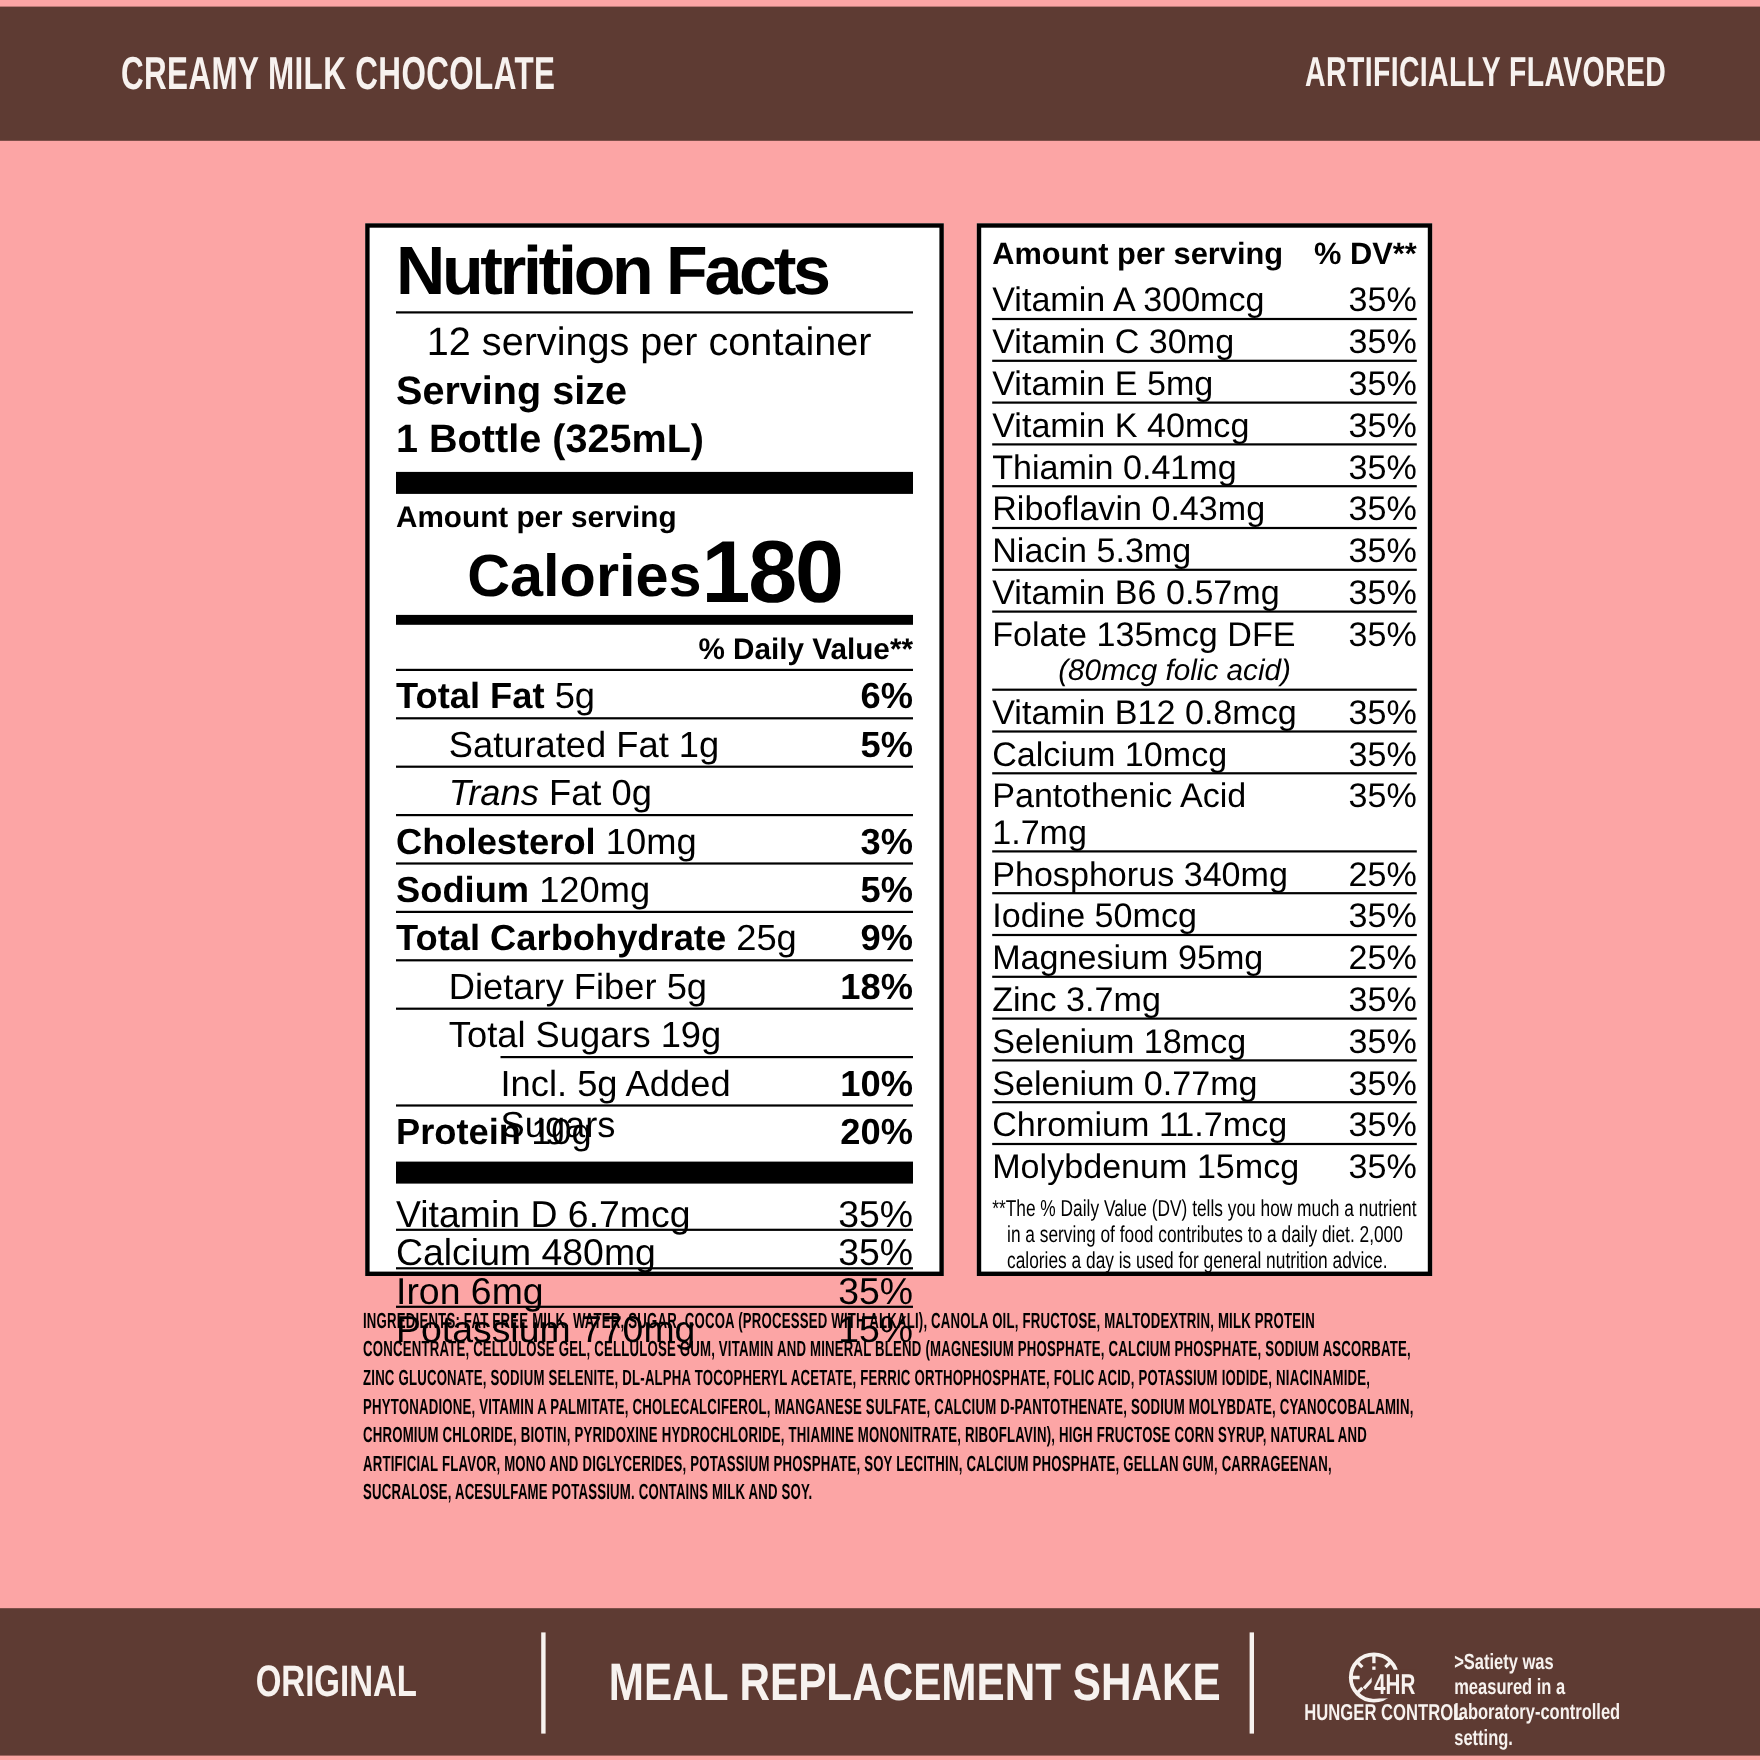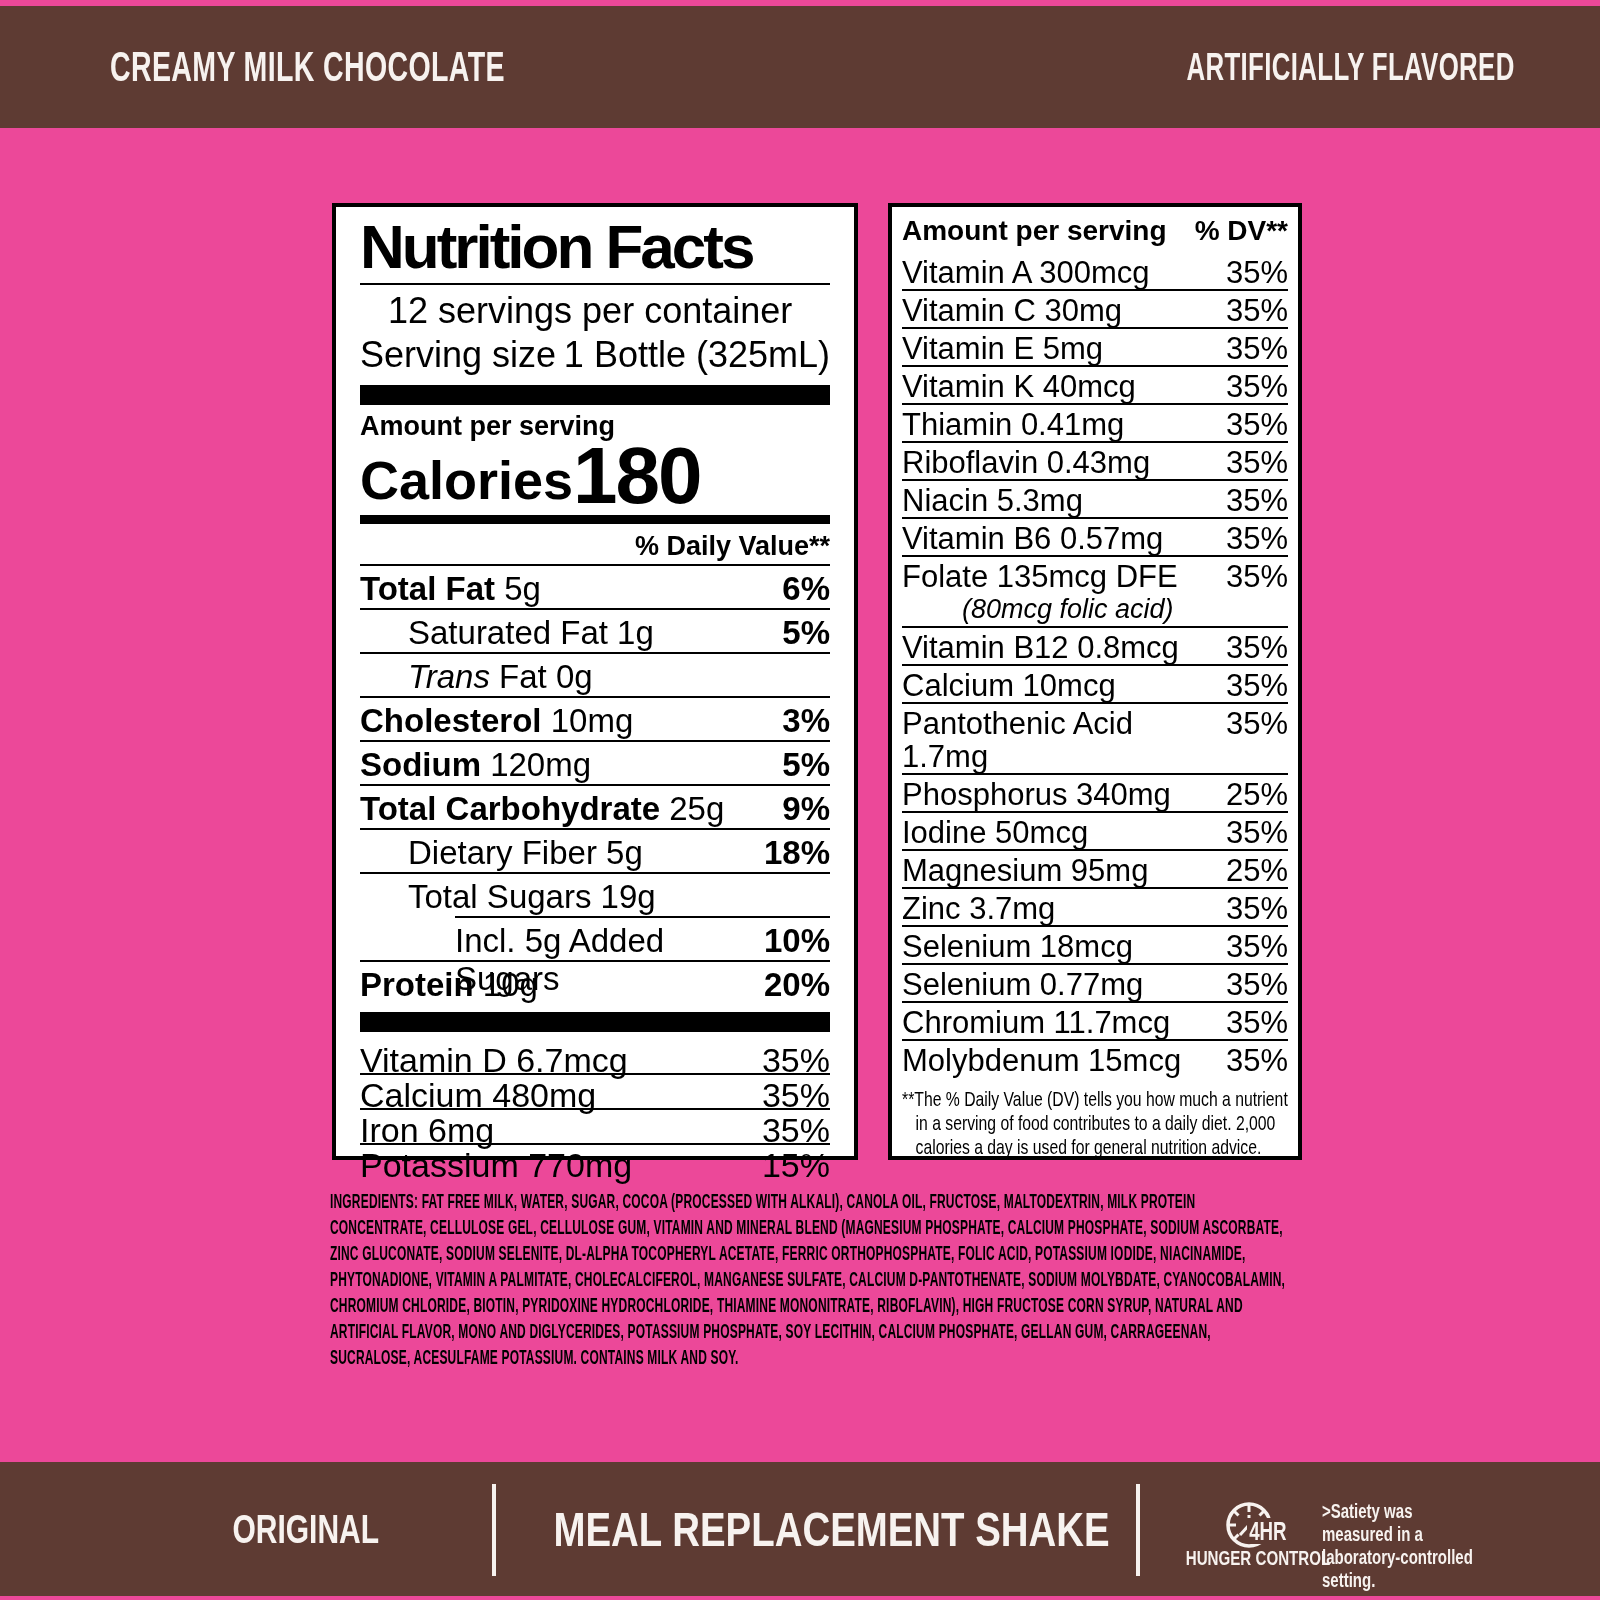--- a/index.html
+++ b/index.html
@@ -1,39 +1,39 @@
 <!DOCTYPE html>
 <html><head>
 <meta charset="utf-8">
 <style>
   html,body{margin:0;padding:0;background:#ffffff;}
-  .page{position:relative;width:1600px;height:1600px;background:#ec4899;overflow:hidden;
+  .page{position:relative;width:1600px;height:1600px;background:#fca5a5;overflow:hidden;
         font-family:"Liberation Sans", sans-serif;color:#000;}
 
   
   .bar{position:absolute;left:0;right:0;background:#5e3b33;}
   .top-bar{top:6px;height:122px;}
   .bottom-bar{top:1462px;height:134px;}
   .bar .cond-txt{color:#f7f2ef;font-weight:700;white-space:nowrap;}
   .flavor-name{position:absolute;left:110px;top:50%;transform:translateY(-50%) scaleX(0.68);
                transform-origin:0 50%;font-size:42px;letter-spacing:0.5px;}
   .flavor-note{position:absolute;right:85px;top:50%;transform:translateY(-50%) scaleX(0.68);
                transform-origin:100% 50%;font-size:38px;letter-spacing:0.5px;}
 
   
   .nf-panel{position:absolute;left:332px;top:203px;width:526px;height:957px;
             border:4px solid #000;box-sizing:border-box;padding:4px 24px;background:#fff;}
   .nf-title{font-size:62px;font-weight:700;letter-spacing:-3px;line-height:68px;margin-top:2px;}
   .nf-title-rule{height:2px;background:#000;margin:2px 0 4px;}
   .nf-servings{font-size:36px;line-height:44px;margin-left:28px;}
-  .nf-servsize{display:flex;justify-content:space-between;font-size:36px;font-weight:400;line-height:44px;}
+  .nf-servsize{display:flex;justify-content:space-between;font-size:36px;font-weight:700;line-height:44px;flex-direction:column;}
   .bar-thick{height:20px;background:#000;margin:8px 0 6px;}
   .bar-med{height:9px;background:#000;margin:6px 0 4px;}
   .nf-aps{font-size:27px;font-weight:700;line-height:30px;}
-  .nf-cal{display:flex;justify-content:flex-start;align-items:flex-end;margin-top:2px;}
+  .nf-cal{display:flex;justify-content:center;align-items:flex-end;margin-top:2px;}
   .nf-cal .cal-lbl{font-size:54px;font-weight:700;line-height:58px;}
   .nf-cal .cal-val{font-size:80px;font-weight:700;line-height:66px;letter-spacing:-2px;}
   .nf-dv-head{text-align:right;font-size:27px;font-weight:700;line-height:36px;}
 
   .row{position:relative;display:flex;justify-content:space-between;box-sizing:border-box;}
   .rule{position:absolute;top:0;left:0;right:0;height:2px;background:#000;}
   .rule-ind{left:95px;}
   #nf-rows .row{height:44px;padding-top:6px;font-size:33px;}
   #nf-rows .ind1{padding-left:48px;}
   #nf-rows .ind2{padding-left:95px;}

